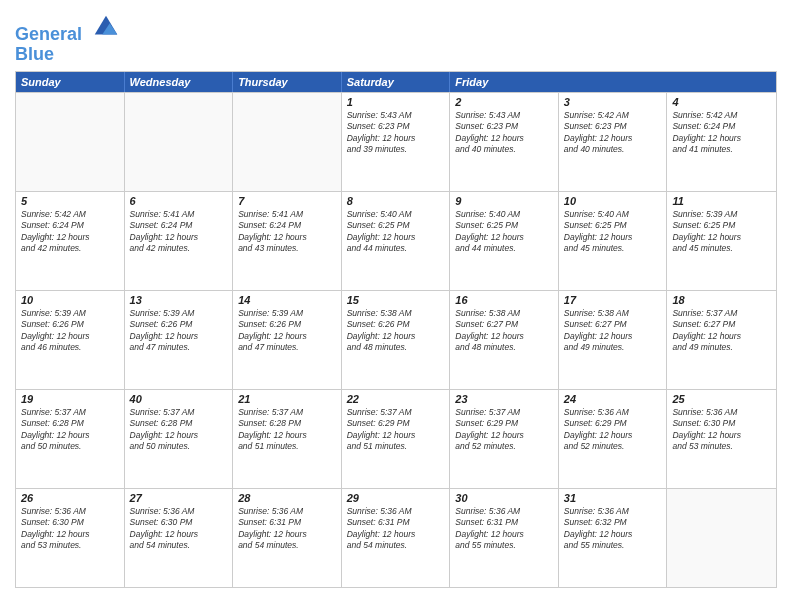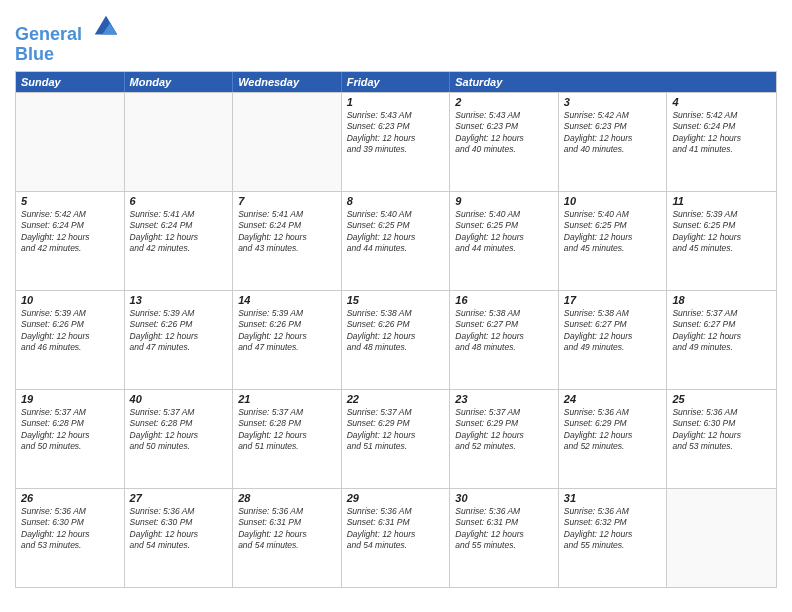--- a/index.html
+++ b/index.html
@@ -126,24 +126,24 @@
     </div>
     <div class="title-block">
       <div class="month-year"></div>
       <div class="location"></div>
     </div>
   </div>
 
   <div class="calendar">
     <div class="cal-header">
     <div class="cal-header-cell">Sunday</div>
-        <div class="cal-header-cell">Monday</div>
         <div class="cal-header-cell">Wednesday</div>
+        <div class="cal-header-cell">Thursday</div>
+        <div class="cal-header-cell">Saturday</div>
         <div class="cal-header-cell">Friday</div>
-        <div class="cal-header-cell">Saturday</div>
       </div>
     <div class="cal-body">
     <div class="cal-row">
           <div class="cal-cell empty"></div>
           <div class="cal-cell empty"></div>
           <div class="cal-cell empty"></div>
           <div class="cal-cell">
             <div class="day-num">1</div>
             <div class="day-info" style="white-space: pre-line;">Sunrise: 5:43 AM
 Sunset: 6:23 PM

